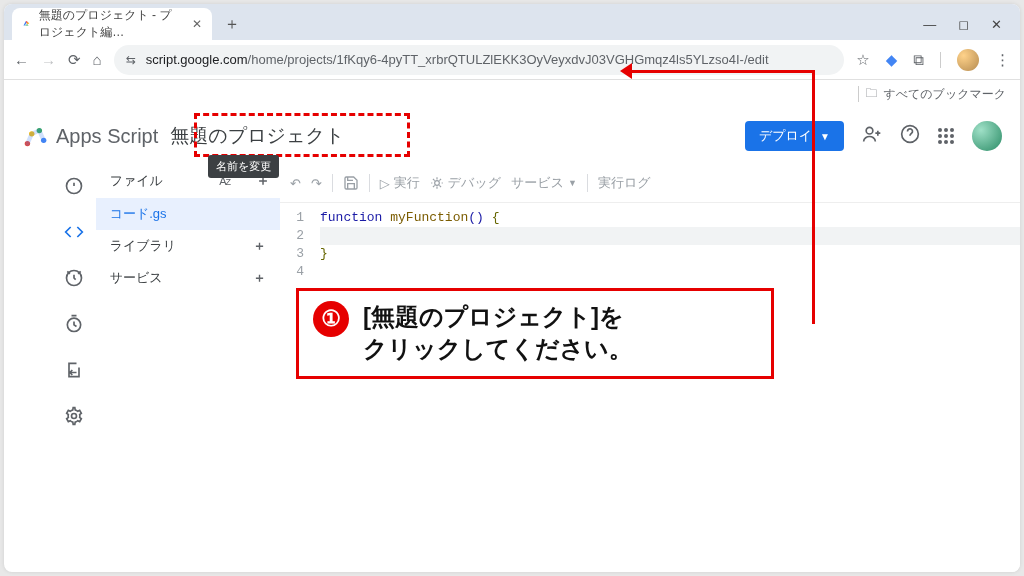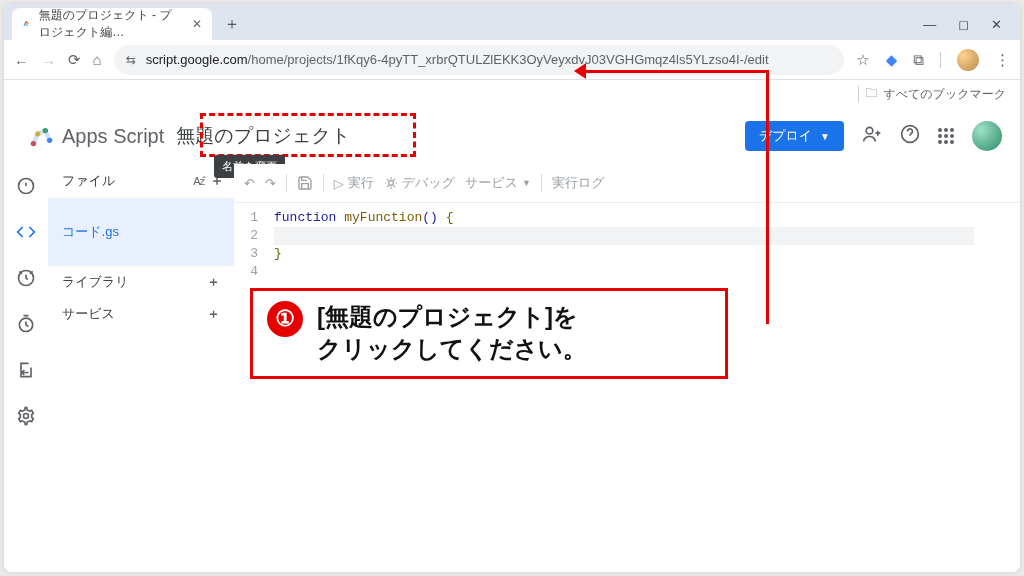--- a/index.html
+++ b/index.html
@@ -23,21 +23,21 @@
   .addr-bar .url .muted{ color:#5f6368;}
   .addr-actions { display:flex; align-items:center; gap:16px;}
   .addr-actions .icon { color:#5f6368; font-size:15px;}
   .avatar-sm { width:22px; height:22px; border-radius:50%; background: radial-gradient(circle at 30% 30%, #ffd28a, #b58b50);}
   
   
   .bm-row { display:flex; justify-content:flex-end; align-items:center; background:#fff; height:28px; padding:0 14px; font-size:12px; color:#5f6368; gap:6px;}
   .divider-v { width:1px; height:16px; background:#ccc; }
 
   
-  .app-header { display:flex; align-items:center; padding: 8px 18px; height:56px; gap:20px;margin-left:6px;}
+  .app-header { display:flex; align-items:center; padding: 8px 18px; height:56px; gap:20px;}
   .as-logo { display:flex; align-items:center; gap:8px; }
   .as-logo .mark { width:26px; height:26px; position:relative;}
   .as-logo .mark svg { width:26px; height:26px;}
   .as-logo .text { font-size:20px; color:#5f6368; font-weight:400;}
   .proj-title {
     font-size:19px; color:#3c4043; padding:4px 12px; position:relative; font-weight:400;
   }
   .dashed-box {
     position:absolute; border:3px dashed #e60000; pointer-events:none;
     left:172px; top:-6px; width:216px; height:44px;
@@ -46,30 +46,30 @@
   .tooltip { position:absolute; left:186px; top:36px; background:#3c4043; color:#fff; font-size:11px; padding:4px 8px; border-radius:3px; white-space:nowrap;}
   .header-actions { margin-left:auto; display:flex; align-items:center; gap:18px;}
   .deploy-btn { background:#1a73e8; color:#fff; font-size:13px; border:none; border-radius:4px; padding:6px 14px; display:flex; align-items:center; gap:8px;}
   .deploy-btn .arrow{ font-size:10px;}
   .header-icon { color:#5f6368; font-size:18px;}
   .apps-icon { display:grid; grid-template-columns:repeat(3,4px); grid-template-rows:repeat(3,4px); gap:2px;}
   .apps-icon span{ background:#5f6368; border-radius:50%; width:4px; height:4px;}
   .avatar-lg { width:30px; height:30px; border-radius:50%; background: radial-gradient(circle at 30% 30%, #9fe0c7, #2a8b65);}
   
   
-  .main { display:flex; height: calc(100% - 36px - 40px - 28px - 56px); }
+  .main { display:flex; height: calc(100% - 36px - 40px - 28px - 56px); margin-left: 48px; }
   .rail { width:44px; background:#fff; display:flex; flex-direction:column; align-items:center; padding-top:6px; gap:14px;}
   .rail .rail-item { width:32px; height:32px; display:flex; align-items:center; justify-content:center; color:#5f6368; border-radius:50%;}
   .rail .rail-item.active { color:#1a73e8;}
   .rail .rail-item svg { width:20px; height:20px;}
   
   .files-panel { width:186px; background:#fff;}
   .panel-head { display:flex; align-items:center; justify-content:space-between; padding:6px 10px 6px 14px; font-size:13px; color:#3c4043; min-height:34px;}
-  .panel-head .actions{ display:flex; align-items:center; gap:6px; color:#5f6368; font-size:14px;}
-  .file-item { padding:25px 14px; font-size:13px; color:#1a73e8; background:#e8f0fe;}
+  .panel-head .actions{ display:flex; align-items:center; gap:26px; color:#5f6368; font-size:14px;}
+  .file-item { padding:7px 14px; font-size:13px; color:#1a73e8; background:#e8f0fe;}
   .plain-item { padding:7px 14px; font-size:13px; color:#3c4043; display:flex; justify-content:space-between; align-items:center;}
   .plain-item .plus{ color:#5f6368;}
   
   .editor-area { flex:1; background:#fff; display:flex; flex-direction:column; position:relative;}
   .toolbar { display:flex; align-items:center; height:38px; padding:0 10px; gap:10px; color:#9aa0a6; font-size:13px;}
   .toolbar .sep{ width:1px; height:18px; background:#dadce0;}
   .toolbar .item{ display:flex; align-items:center; gap:4px;}
   .code-area { flex:1; display:flex; font-family: Consolas, "Courier New", monospace; font-size:13px; background:#fff; border-top:1px solid #eee; position:relative;}
   .gutter { width:32px; text-align:right; padding:6px 8px 0 0; color:#9aa0a6; line-height:18px;}
   .code { padding:6px 0 0 8px; line-height:18px; }

